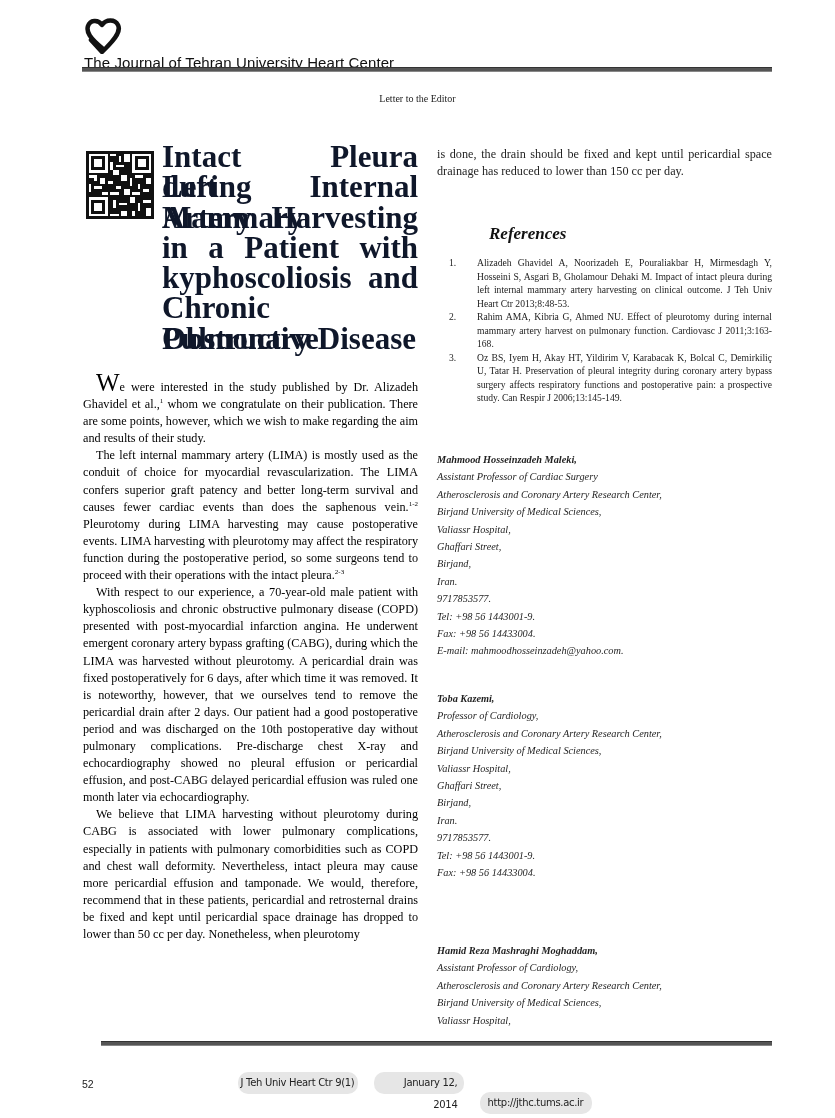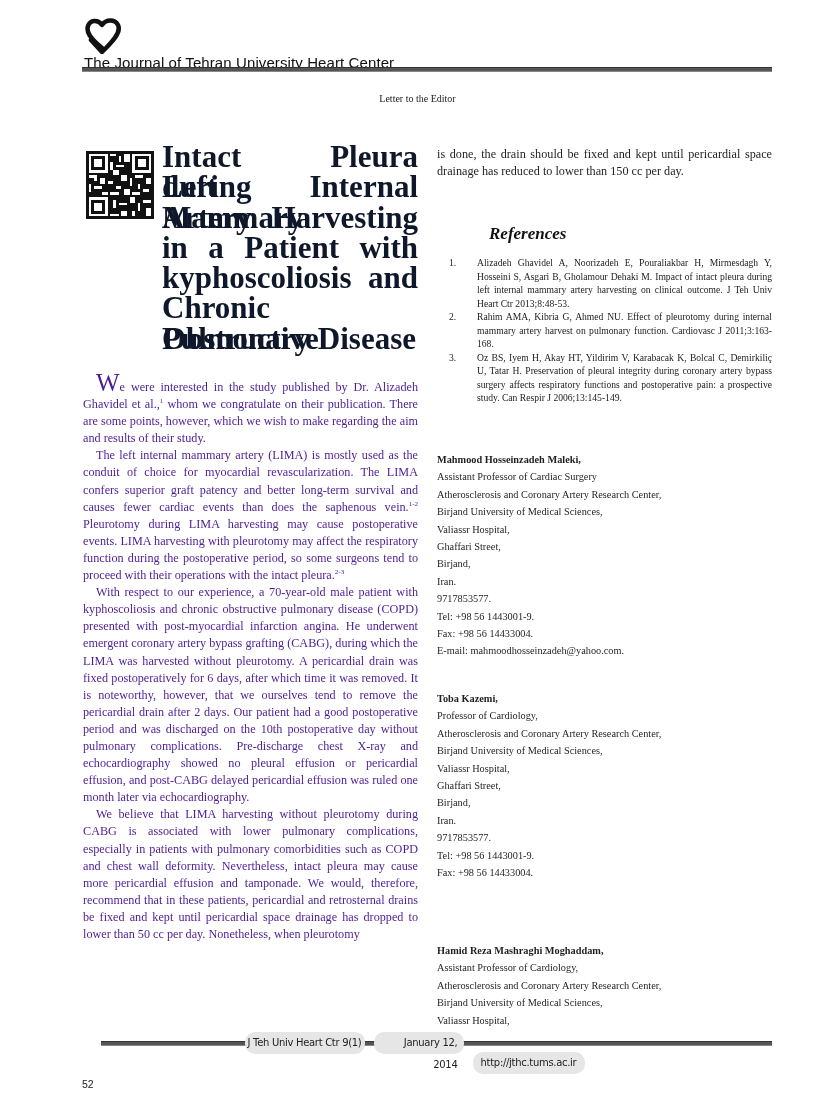--- a/index.html
+++ b/index.html
@@ -15,46 +15,46 @@
 
   
   .qr { left: 86px; top: 151px; width: 68px; height: 68px; }
 
   
   .title { left: 162px; top: 142px; width: 256px; font-size: 31px; font-weight: bold; line-height: 30.3px; text-align: justify; text-align-last: left; color: #0f172a; }
   .title .line { display: block; text-align: justify; text-align-last: justify; height: 30.3px; }
   .title .line.last { text-align-last: left; }
 
   
-  .col-left { left: 83px; top: 376px; width: 335px; font-size: 12.2px; line-height: 17.1px; text-align: justify; color: #4c1d95; }
+  .col-left { left: 83px; top: 376px; width: 335px; font-size: 12.2px; line-height: 17.1px; text-align: justify; color: #000000; }
   .col-left p { margin: 0; text-indent: 13px; }
   .col-left p.first { text-indent: 13px; }
   .dropcap { font-size: 25px; line-height: 14px; font-weight: normal; }
   sup { font-size: 7px; line-height: 0; vertical-align: 5px; }
 
   .col-right-top { left: 437px; top: 146px; width: 335px; font-size: 12.2px; line-height: 17px; text-align: justify; color: #1f1f1f; }
   .col-right-top p { margin: 0; }
 
   .ref-heading { left: 449px; top: 224px; font-size: 17px; font-weight: bold; font-style: italic; color: #111; margin-left: 40px; }
   .refs { left: 449px; top: 256px; width: 323px; font-size: 9.6px; line-height: 13.5px; color: #222; }
   .ref { display: flex; margin: 0; }
   .ref-num { width: 28px; flex: 0 0 28px; }
   .ref-text { flex: 1; text-align: justify; }
 
-  .author { left: 437px; width: 320px; font-size: 10.3px; line-height: 17.4px; color: #1f1f1f; }
+  .author { left: 437px; width: 320px; font-size: 10.3px; line-height: 17.4px; font-style: italic; color: #1f1f1f; }
   .author .name { font-weight: bold; }
   .author div { white-space: nowrap; }
   .author-1 { top: 451px; }
   .author-2 { top: 690px; }
   .author-3 { top: 942px; }
 
   
   .page-num { left: 82px; top: 1078px; font-family: "Liberation Sans", sans-serif; font-size: 10.5px; color: #222; }
   .bottom-rule { left: 101px; top: 1041px; width: 671px; }
-  .pills { left: 0; width: 835px; top: 1032px; display: flex; justify-content: center; gap: 9px; }
+  .pills { left: 0; width: 835px; top: 1072px; display: flex; justify-content: center; gap: 16px; }
   .pill { background: #e6e6e6; border-radius: 10px; height: 22px; line-height: 22px; padding: 0 14px; font-family: "DejaVu Sans", sans-serif; font-size: 10px; color: #222; letter-spacing: -0.3px; }
   .pill-1 { width: 120px; text-align: center; padding: 0; margin-left: -6px; }
   .pill-2 { width: 78px; text-align: right; padding: 0 6px; }
   .pill-3 { width: 100px; text-align: center; padding: 0 6px; margin-top: 20px; }
 </style>
 </head>
 <body>
 
 <div class="abs logo">
   <svg width="40" height="36" viewBox="0 0 40 36">

